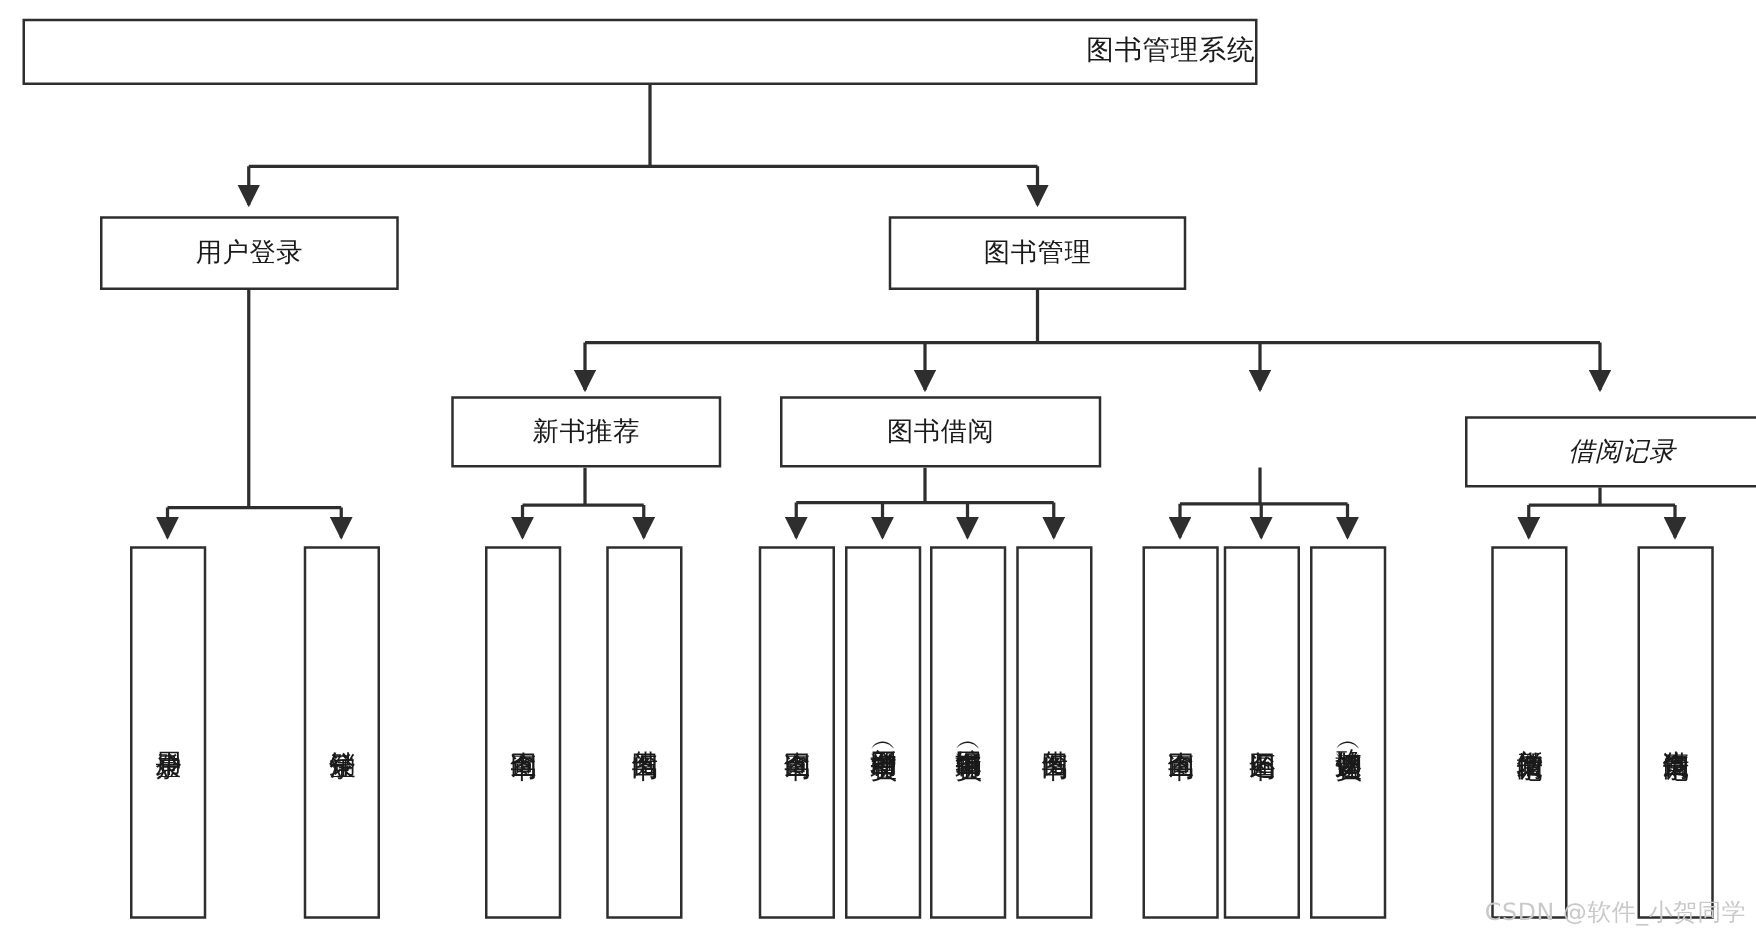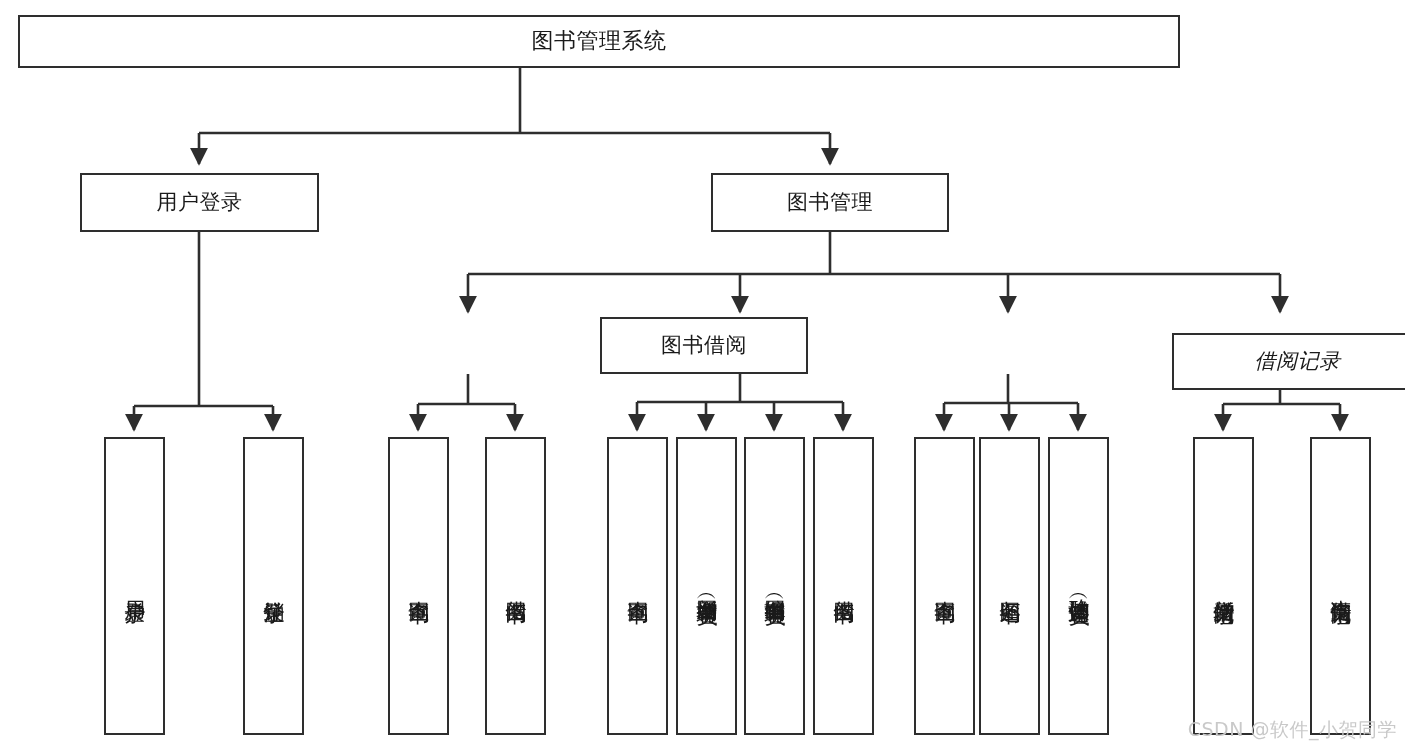--- a/index.html
+++ b/index.html
@@ -122,32 +122,35 @@
       <path d="M 1009 403 L 1009 430" marker-end="url(#arrow)"></path>
       <path d="M 1078 403 L 1078 430" marker-end="url(#arrow)"></path>
 
       <path d="M 1280 374 L 1280 404"></path>
       <path d="M 1223 404 L 1340 404"></path>
       <path d="M 1223 404 L 1223 430" marker-end="url(#arrow)"></path>
       <path d="M 1340 404 L 1340 430" marker-end="url(#arrow)"></path>
     </g>
   </svg>
 
-  <div class="node horiz root" style="left:18px; top:15px; width:1162px; height:53px;">
+  <div class="node horiz root" style="left:18px; top:15px; width:988px; height:53px;justify-content:flex-end;">
     <span class="label">图书管理系统</span>
   </div>
 
   <div class="node horiz" style="left:80px; top:173px; width:239px; height:59px;">
     <span class="label">用户登录</span>
   </div>
   <div class="node horiz" style="left:711px; top:173px; width:238px; height:59px;">
     <span class="label">图书管理</span>
   </div>
 
-  <div class="node horiz" style="left:600px; top:317px; width:208px; height:57px;">
+  <div class="node horiz" style="left:361px; top:317px; width:216px; height:57px;">
+    <span class="label">新书推荐</span>
+  </div>
+  <div class="node horiz" style="left:624px; top:317px; width:257px; height:57px;">
     <span class="label">图书借阅</span>
   </div>
   <div class="node horiz" style="left:1172px; top:333px; width:251px; height:57px;font-style:italic;">
     <span class="label">借阅记录</span>
   </div>
 
   <div class="node vert" style="left:104px; top:437px; width:61px; height:298px;">
     <span class="label">用户登录</span>
   </div>
   <div class="node vert" style="left:243px; top:437px; width:61px; height:298px;">

